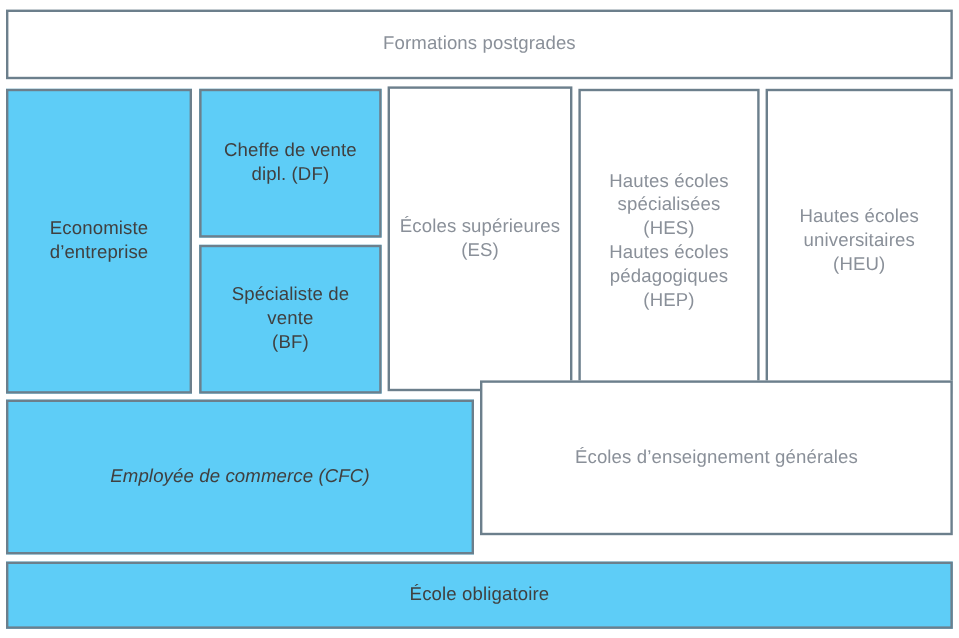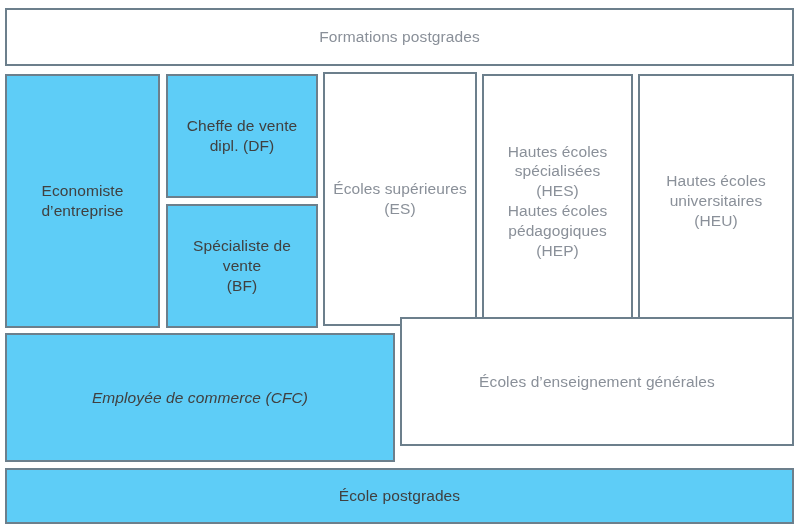--- a/index.html
+++ b/index.html
@@ -92,16 +92,16 @@
 
   <div class="node fill-blue n-cfc">
     <span class="label">Employée de commerce (CFC)</span>
   </div>
 
   <div class="node fill-white n-generales">
     <span class="label">Écoles d’enseignement générales</span>
   </div>
 
   <div class="node fill-blue n-obligatoire">
-    <span class="label">École postgrades</span>
+    <span class="label">École obligatoire</span>
   </div>
 
 </div>
 
 </body></html>

